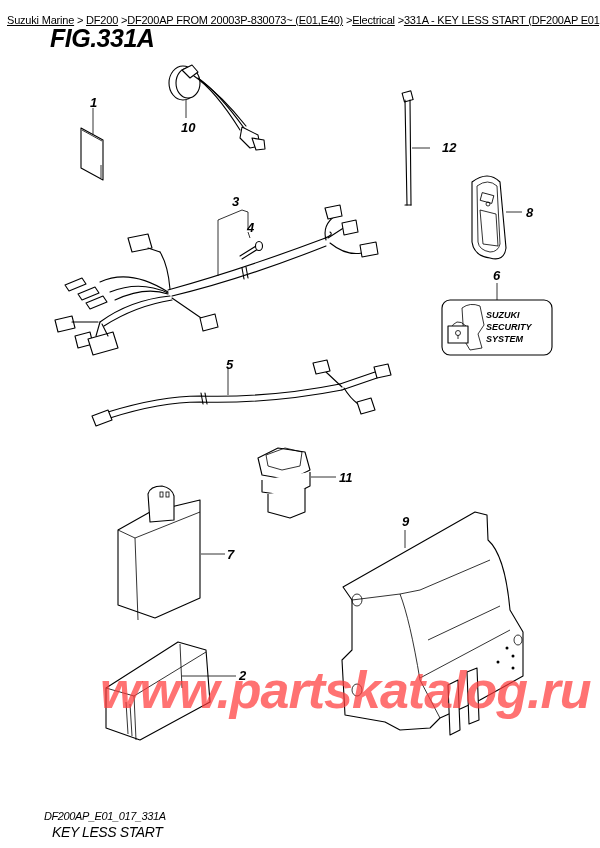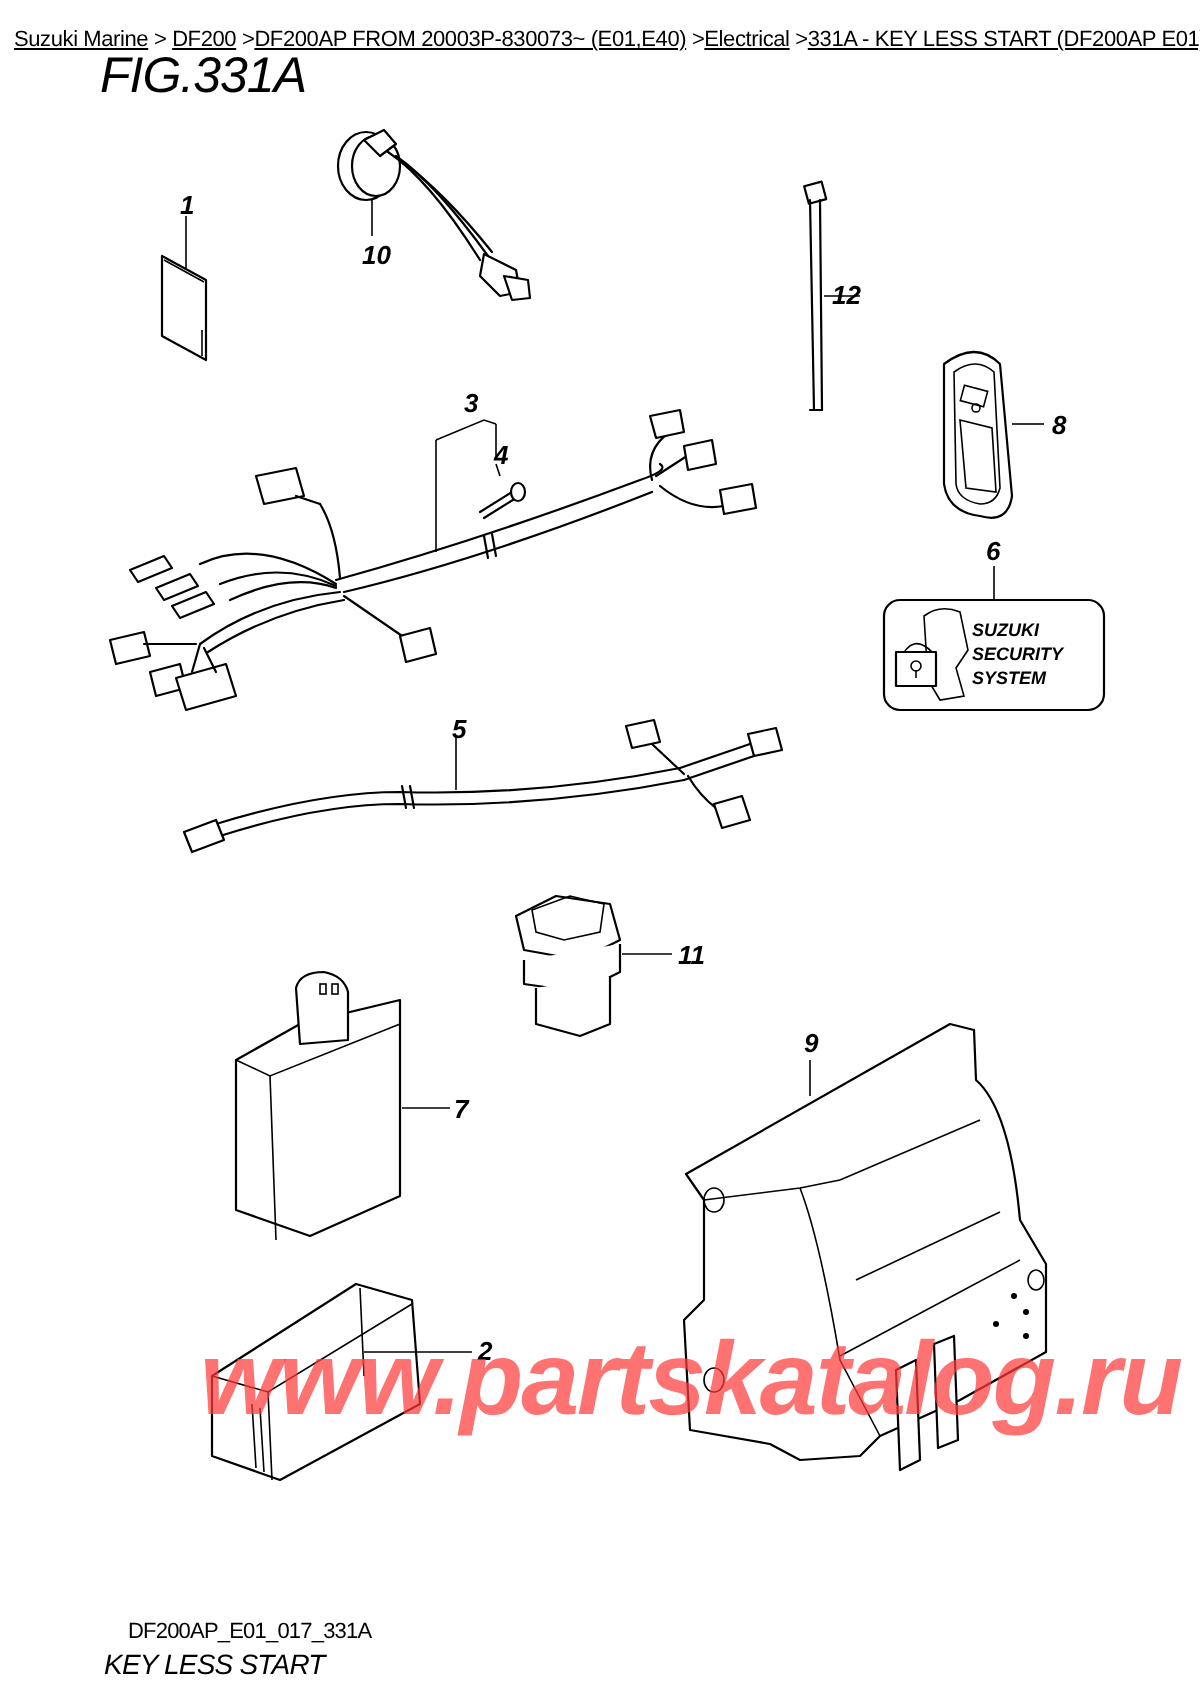--- a/index.html
+++ b/index.html
@@ -1,24 +1,24 @@
 <!DOCTYPE html>
 <html><head>
 <meta charset="utf-8">
 <style>
   html, body { margin: 0; padding: 0; background: #ffffff; }
   body { width: 600px; height: 848px; position: relative; overflow: hidden; font-family: "Liberation Sans", sans-serif; color: #000; }
   .breadcrumb { position: absolute; left: 7px; top: 14px; font-size: 11px; letter-spacing: -0.2px; white-space: nowrap; }
   .breadcrumb span { cursor: default; }
   .breadcrumb .crumb-link { cursor: pointer; text-decoration: underline; }
-  .fig-title { position: absolute; left: 50px; top: 24px; font-size: 25px; font-style: italic; letter-spacing: -0.5px; font-weight: normal; }
+  .fig-title { position: absolute; left: 50px; top: 24px; font-size: 25px; font-style: italic; letter-spacing: -0.5px; font-weight: bold; }
   svg.diagram { position: absolute; left: 0; top: 0; }
   .callout { position: absolute; font-size: 13px; font-style: italic; font-weight: bold; }
   .watermark { position: absolute; left: 100px; top: 660px; font-size: 52px; font-weight: bold; font-style: italic; color: rgba(255, 60, 60, 0.72); letter-spacing: -1px; white-space: nowrap; }
-  .footer-code { position: absolute; left: 64px; top: 810px; font-size: 11px; letter-spacing: -0.4px; }
+  .footer-code { position: absolute; left: 44px; top: 810px; font-size: 11px; font-style: italic; letter-spacing: -0.4px; }
   .footer-desc { position: absolute; left: 52px; top: 824px; font-size: 14px; font-style: italic; letter-spacing: -0.4px; }
   .ln { fill: none; stroke: #000; stroke-width: 1.1; stroke-linejoin: round; stroke-linecap: round; }
   .lt { fill: none; stroke: #000; stroke-width: 0.8; }
   .fw { fill: #fff; stroke: #000; stroke-width: 1.1; stroke-linejoin: round; }
 </style>
 </head>
 <body>
 
 <div class="breadcrumb">
   <span class="crumb-link">Suzuki Marine</span>
@@ -189,21 +189,21 @@
     <circle cx="513" cy="656" r="1.5"></circle>
     <circle cx="498" cy="662" r="1.5"></circle>
     <circle cx="513" cy="668" r="1.5"></circle>
     <path class="fw" d="M448,685 L458,680 L460,730 L450,735 Z"></path>
     <path class="fw" d="M467,672 L477,668 L479,720 L469,724 Z"></path>
   </g>
 </svg>
 
 <div class="callout" style="left:90px; top:95px;">1</div>
 <div class="callout" style="left:181px; top:120px;">10</div>
-<div class="callout" style="left:416px; top:140px;">12</div>
+<div class="callout" style="left:442px; top:140px;">12</div>
 <div class="callout" style="left:232px; top:194px;">3</div>
 <div class="callout" style="left:247px; top:220px;">4</div>
 <div class="callout" style="left:526px; top:205px;">8</div>
 <div class="callout" style="left:493px; top:268px;">6</div>
 <div class="callout" style="left:226px; top:357px;">5</div>
 <div class="callout" style="left:339px; top:470px;font-style:italic;">11</div>
 <div class="callout" style="left:402px; top:514px;">9</div>
 <div class="callout" style="left:227px; top:547px;">7</div>
 <div class="callout" style="left:239px; top:668px;">2</div>
 

